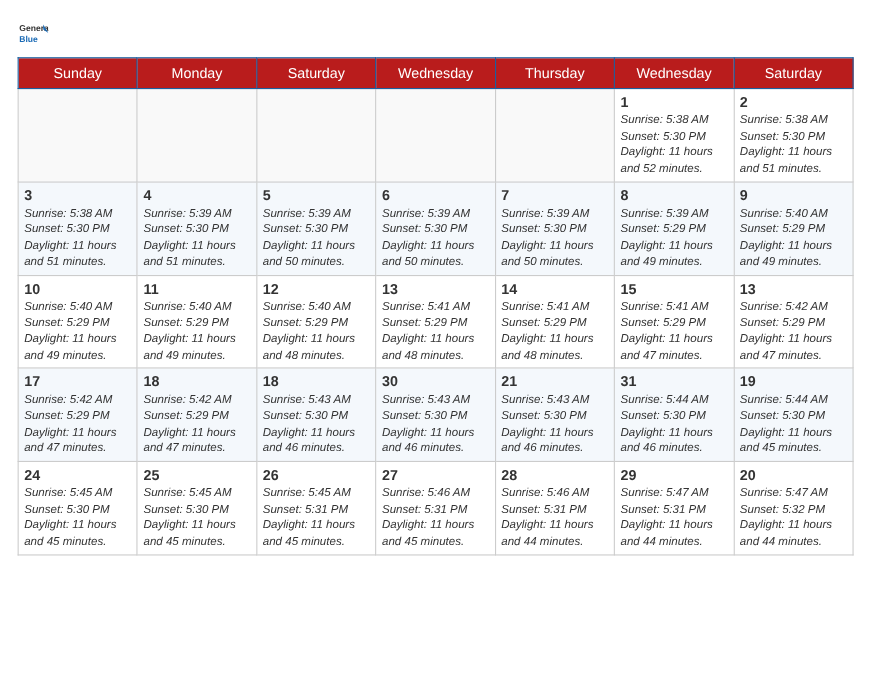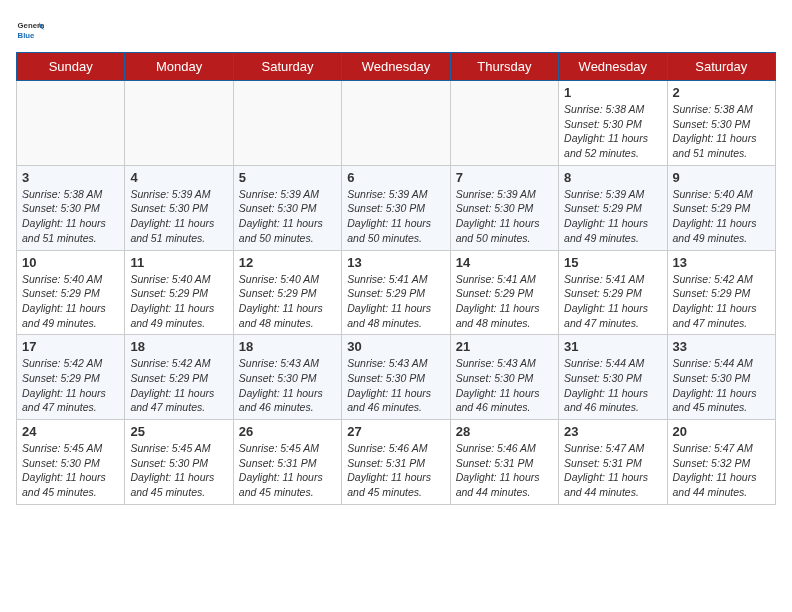--- a/index.html
+++ b/index.html
@@ -249,21 +249,21 @@
 Sunset: 5:30 PM
 Daylight: 11 hours and 46 minutes.</div>
         </td>
         <td>
           <span class="day-number">31</span>
           <div class="day-detail" style="white-space: pre-line;">Sunrise: 5:44 AM
 Sunset: 5:30 PM
 Daylight: 11 hours and 46 minutes.</div>
         </td>
         <td>
-          <span class="day-number">33</span>
+          <span class="day-number">19</span>
           <div class="day-detail" style="white-space: pre-line;">Sunrise: 5:44 AM
 Sunset: 5:30 PM
 Daylight: 11 hours and 45 minutes.</div>
         </td>
       </tr>
       <tr class="row-odd">
         <td>
           <span class="day-number">24</span>
           <div class="day-detail" style="white-space: pre-line;">Sunrise: 5:45 AM
 Sunset: 5:30 PM
@@ -287,21 +287,21 @@
 Sunset: 5:31 PM
 Daylight: 11 hours and 45 minutes.</div>
         </td>
         <td>
           <span class="day-number">28</span>
           <div class="day-detail" style="white-space: pre-line;">Sunrise: 5:46 AM
 Sunset: 5:31 PM
 Daylight: 11 hours and 44 minutes.</div>
         </td>
         <td>
-          <span class="day-number">23</span>
+          <span class="day-number">29</span>
           <div class="day-detail" style="white-space: pre-line;">Sunrise: 5:47 AM
 Sunset: 5:31 PM
 Daylight: 11 hours and 44 minutes.</div>
         </td>
         <td>
           <span class="day-number">20</span>
           <div class="day-detail" style="white-space: pre-line;">Sunrise: 5:47 AM
 Sunset: 5:32 PM
 Daylight: 11 hours and 44 minutes.</div>
         </td>

